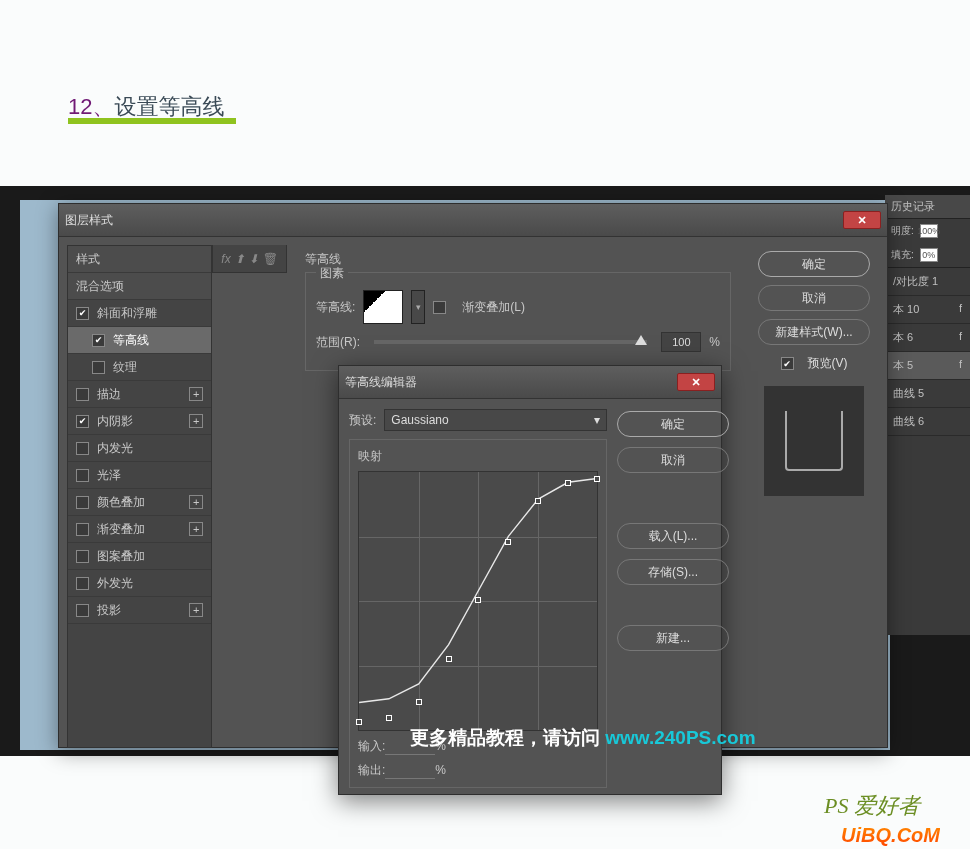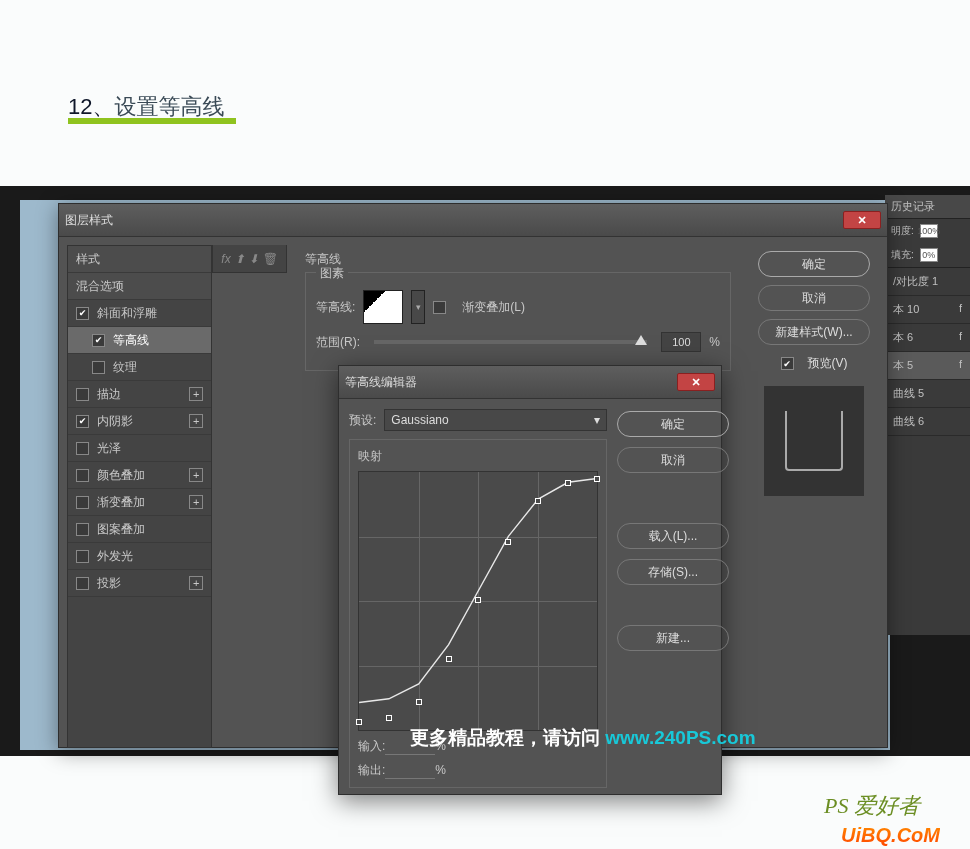--- a/index.html
+++ b/index.html
@@ -1,18 +1,18 @@
 <!DOCTYPE html>
 <html><head>
 <meta charset="utf-8">
 <style>
 *{margin:0;padding:0;box-sizing:border-box;font-family:"Microsoft YaHei",Arial,sans-serif;}
 body{background:#fafcfc;width:970px;height:849px;position:relative;overflow:hidden;}
 .heading{position:absolute;top:92px;left:68px;font-size:22px;color:#3a4a56;}
-.heading .num{color:#0f172a;font-weight:500;}
+.heading .num{color:#701a75;font-weight:500;}
 .heading-underline{position:absolute;top:118px;left:68px;width:168px;height:6px;background:#8fc31f;}
 .canvas-bg{position:absolute;top:186px;left:0;width:970px;height:570px;background:#1a1a1a;}
 .canvas-blue{position:absolute;top:200px;left:20px;width:870px;height:550px;background:#9db9cc;}
 .right-panel{position:absolute;top:195px;right:0;width:85px;height:440px;background:#3a3a3a;color:#c0c0c0;font-size:11px;}
 .right-panel .hdr{padding:4px 6px;background:#484848;border-bottom:1px solid #222;}
 .right-panel .row{padding:5px 6px;display:flex;align-items:center;gap:6px;font-size:10px;}
 .right-panel .row .box{width:18px;height:14px;border:1px solid #888;background:#fff;display:flex;align-items:center;justify-content:center;font-size:9px;color:#555;}
 .right-panel .list{border-top:1px solid #222;}
 .right-panel .list .it{padding:6px 8px;border-bottom:1px solid #2a2a2a;font-size:11px;display:flex;justify-content:space-between;}
 .right-panel .list .it.sel{background:#5a5a5a;}
@@ -141,20 +141,24 @@
             <span>描边</span>
             <span class="plus">+</span>
           </div>
         <div class="style-item">
             <span class="chk on"></span>
             <span>内阴影</span>
             <span class="plus">+</span>
           </div>
         <div class="style-item">
             <span class="chk"></span>
+            <span>内发光</span>
+          </div>
+        <div class="style-item">
+            <span class="chk"></span>
             <span>光泽</span>
           </div>
         <div class="style-item">
             <span class="chk"></span>
             <span>颜色叠加</span>
             <span class="plus">+</span>
           </div>
         <div class="style-item">
             <span class="chk"></span>
             <span>渐变叠加</span>

